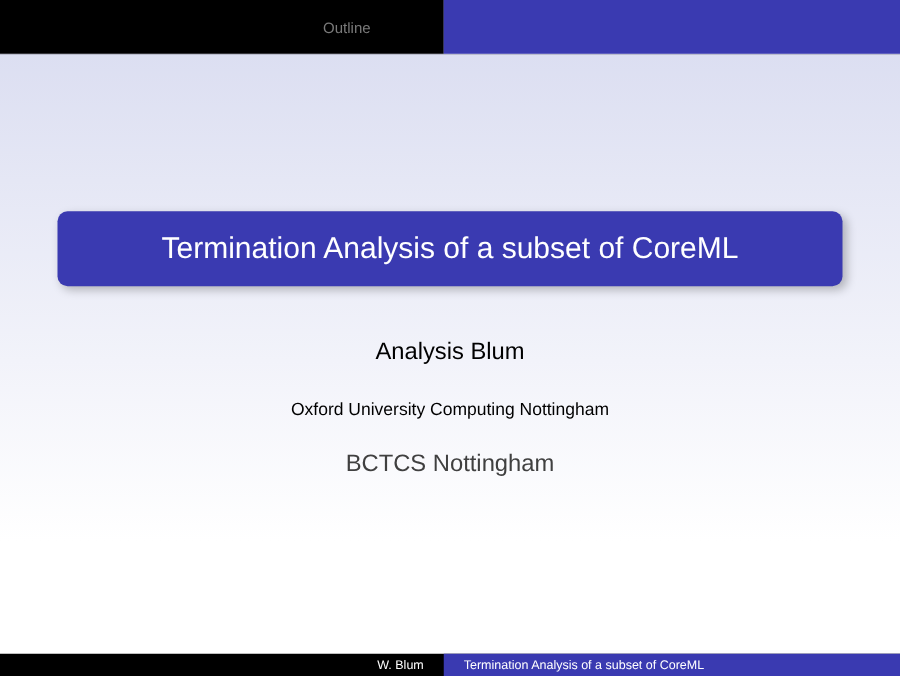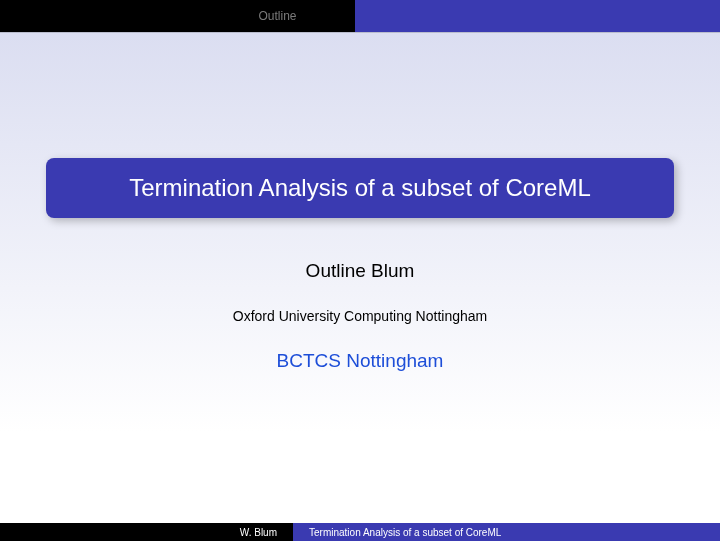--- a/index.html
+++ b/index.html
@@ -6,21 +6,21 @@
     body {
       width: 720px;
       height: 541px;
       font-family: "Helvetica Neue", Helvetica, Arial, sans-serif;
       background: linear-gradient(to bottom, #d8dbf0 0%, #ffffff 80%);
       display: flex;
       flex-direction: column;
       overflow: hidden;
     }
     .top-bar {
-      height: 33px;
+      height: 44px;
       display: flex;
       border-bottom: 1px solid rgba(0,0,0,0.15);
     }
     .top-left {
       width: 355px;
       background: #000000;
       display: flex;
       align-items: center;
       justify-content: center;
       padding-left: 200px;
@@ -62,30 +62,30 @@
       color: #000;
     }
     .affiliation {
       margin-top: 26px;
       font-size: 14px;
       color: #000;
     }
     .venue {
       margin-top: 26px;
       font-size: 19px;
-      color: #1d4ed8;
+      color: #404040;
     }
     .bottom-bar {
       height: 18px;
       background: #000000;
       display: flex;
       align-items: center;
     }
     .footer-author {
-      width: 293px;
+      width: 355px;
       text-align: right;
       color: #ffffff;
       font-size: 10px;
       padding-right: 16px;
     }
     .footer-title-wrap {
       flex: 1;
       height: 100%;
       background: #3a3ab1;
       display: flex;
@@ -104,21 +104,21 @@
   <div class="top-left">
     <span>Outline</span>
   </div>
   <div class="top-right"></div>
 </div>
 
 <div class="content">
   <div class="title-box">
     <span>Termination Analysis of a subset of CoreML</span>
   </div>
-  <div class="author">Outline Blum</div>
+  <div class="author">Analysis Blum</div>
   <div class="affiliation">Oxford University Computing Nottingham</div>
   <div class="venue">BCTCS Nottingham</div>
 </div>
 
 <div class="bottom-bar">
   <div class="footer-author">W. Blum</div>
   <div class="footer-title-wrap">
     <span>Termination Analysis of a subset of CoreML</span>
   </div>
 </div>

